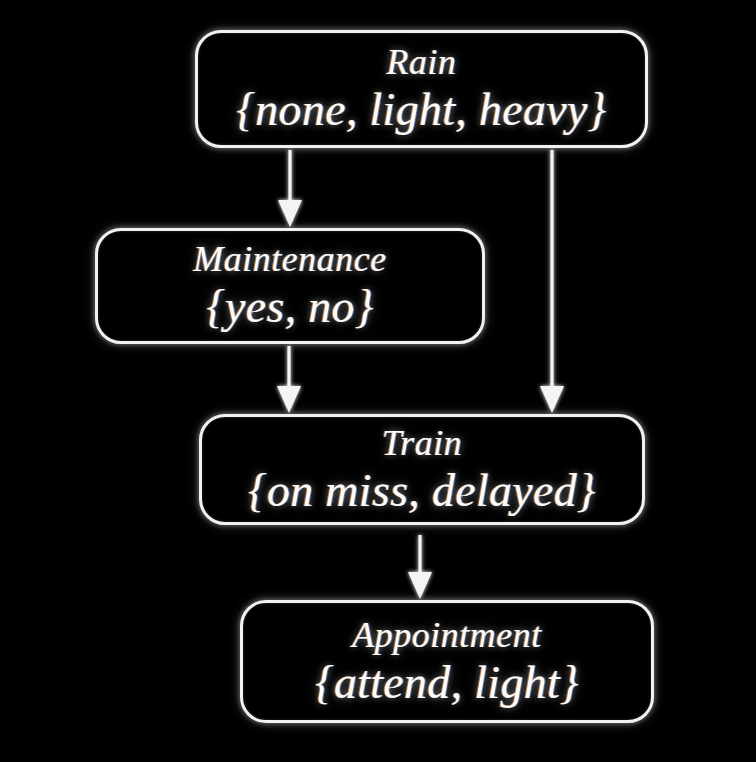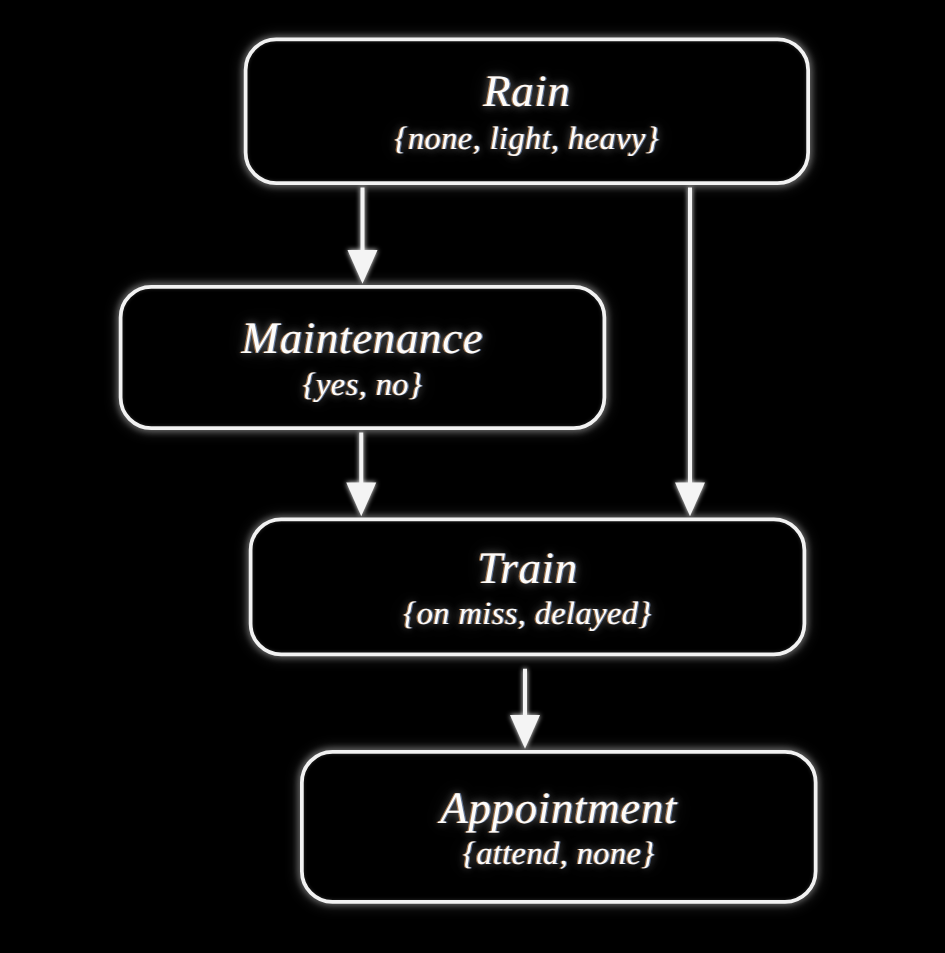--- a/index.html
+++ b/index.html
@@ -58,21 +58,21 @@
        0 0 7px rgba(255,255,255,0.45),
        0 0 16px rgba(255,255,255,0.18);
   }
 
   .node-title {
     font-size: 36px;
     letter-spacing: 0.5px;
     margin-bottom: 2px;
   }
   .node-states {
-    font-size: 26px;
+    font-size: 46px;
     letter-spacing: 0.3px;
   }
 
   
   #node-rain        { left: 195px; top:  30px; width: 453px; height: 118px; }
   #node-maintenance { left:  95px; top: 228px; width: 390px; height: 116px; }
   #node-train       { left: 199px; top: 414px; width: 446px; height: 111px; }
   #node-appointment { left: 240px; top: 600px; width: 414px; height: 123px; }
 
   
@@ -144,16 +144,16 @@
     <span class="node-states">{yes, no}</span>
   </div>
 
   <div class="node" id="node-train">
     <span class="node-title">Train</span>
     <span class="node-states">{on miss, delayed}</span>
   </div>
 
   <div class="node" id="node-appointment">
     <span class="node-title">Appointment</span>
-    <span class="node-states">{attend, none}</span>
+    <span class="node-states">{attend, light}</span>
   </div>
 
 </div>
 
 </body></html>

